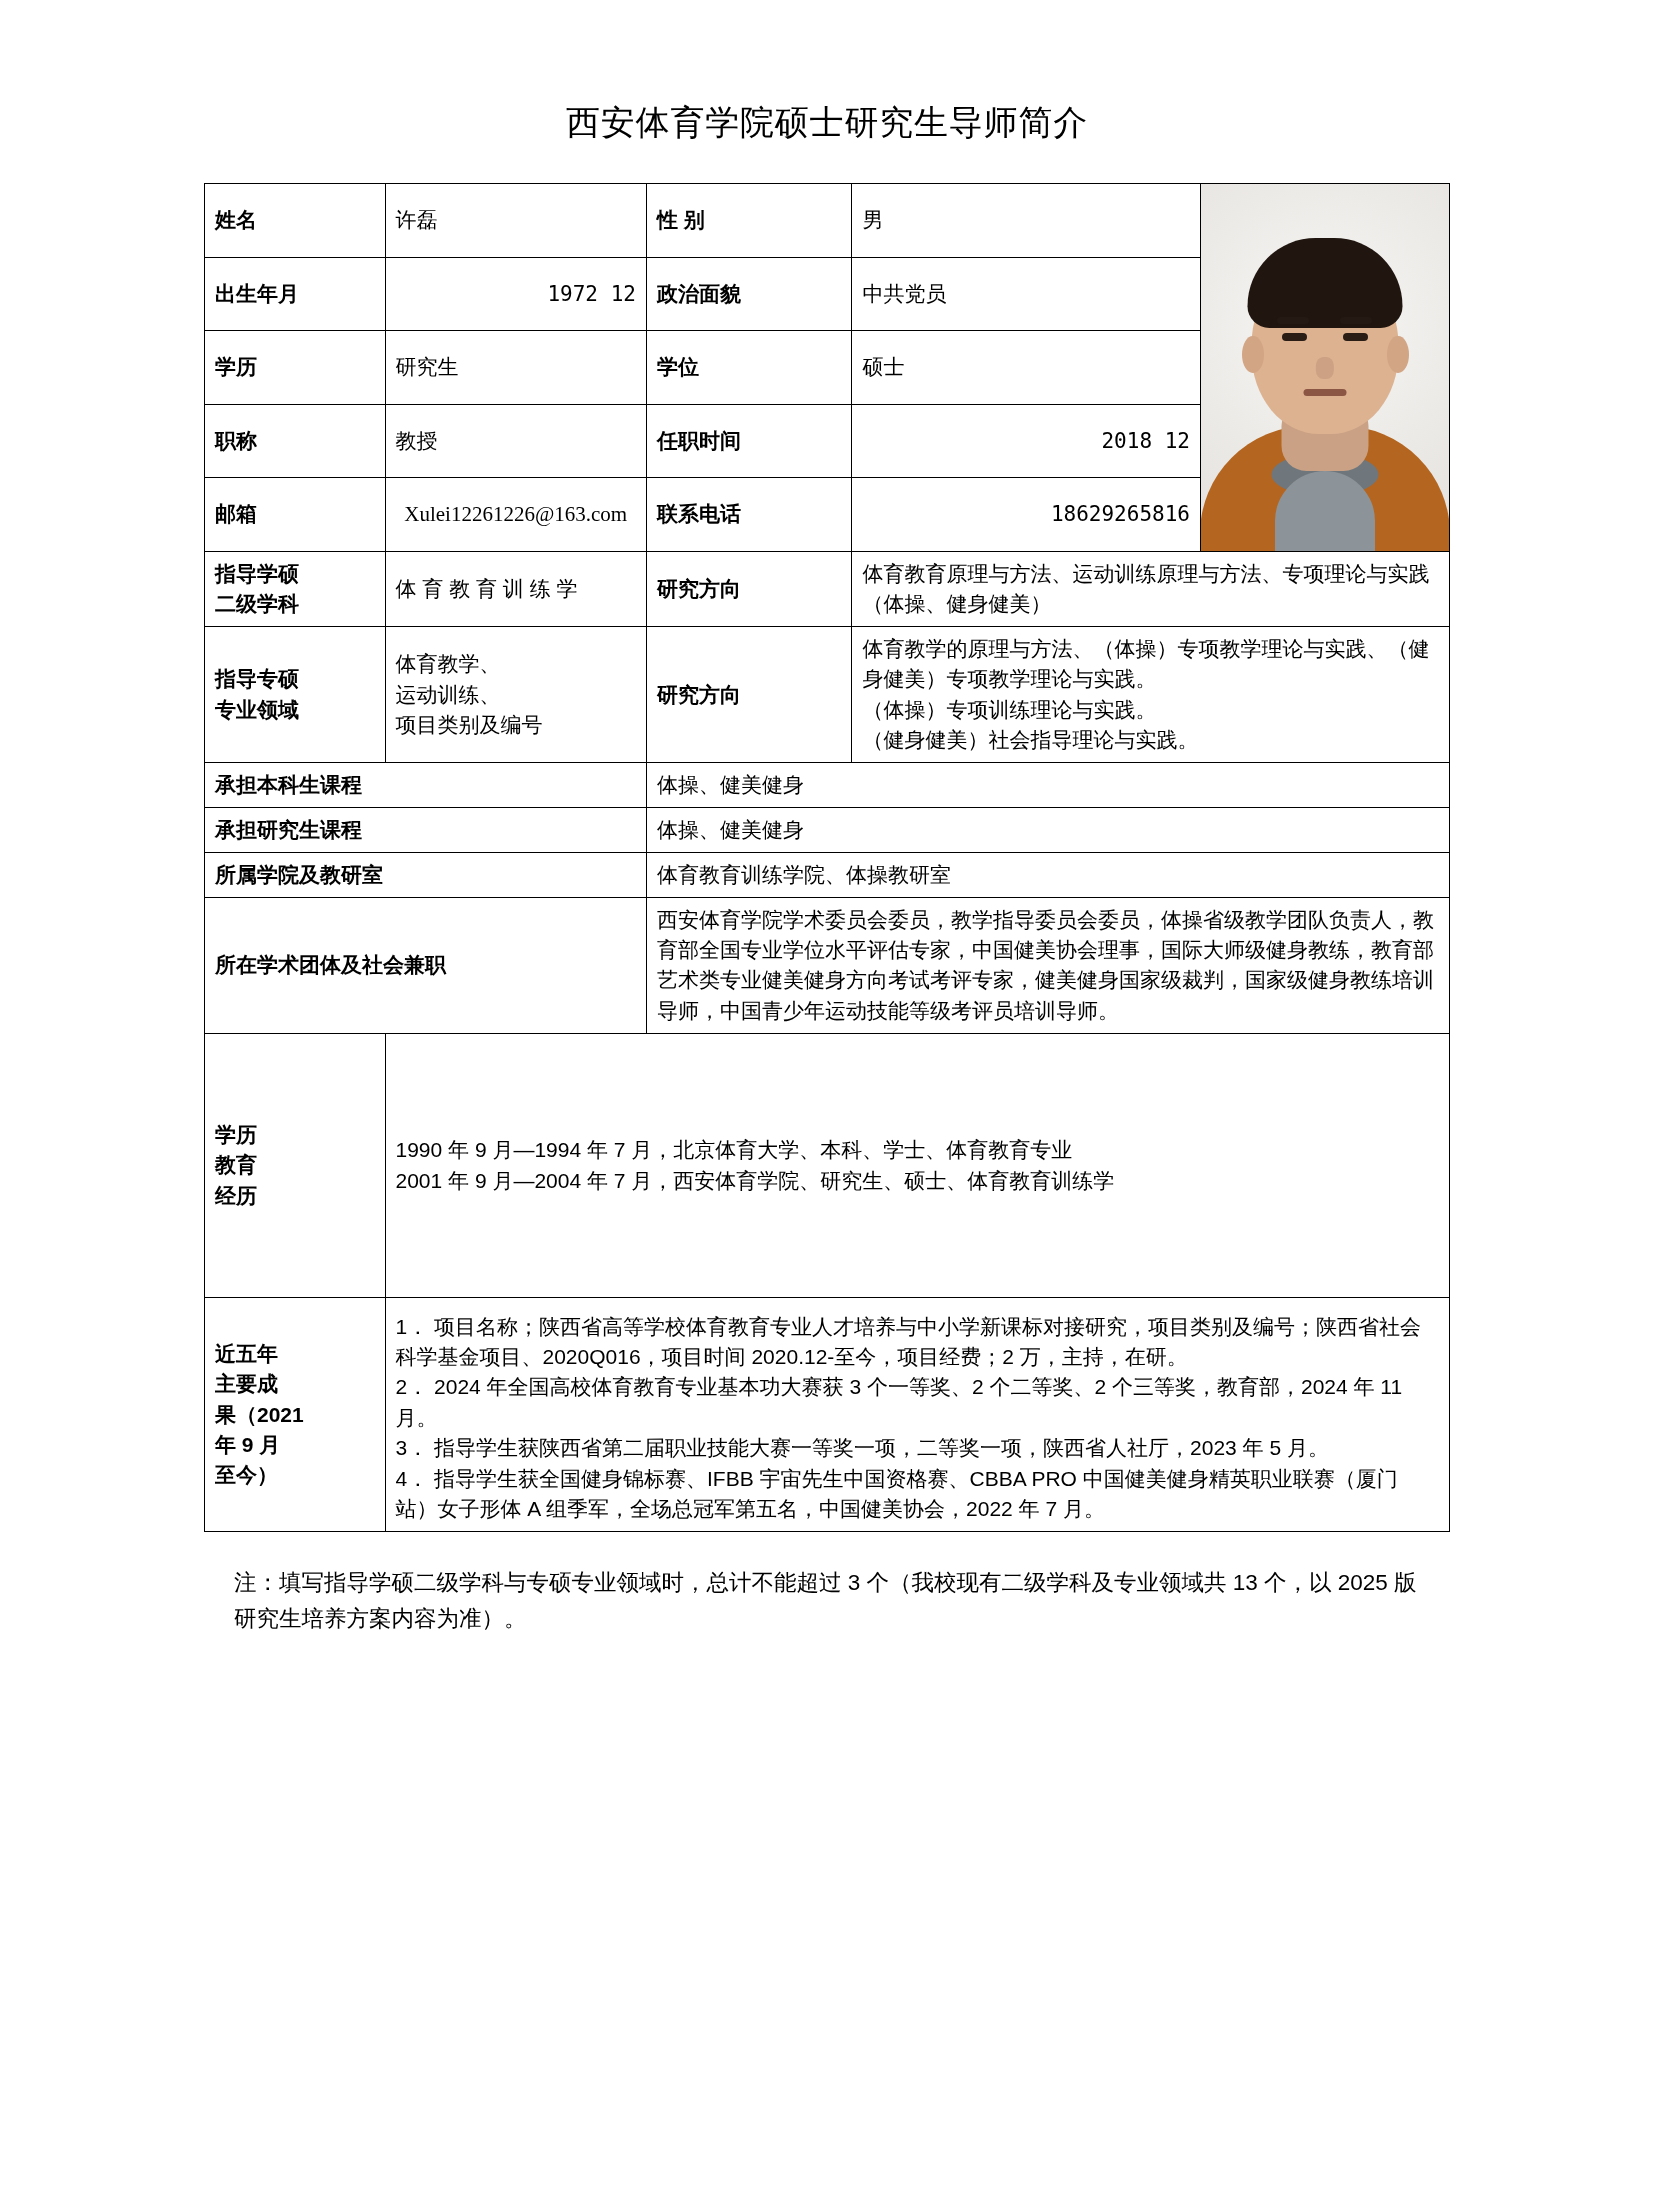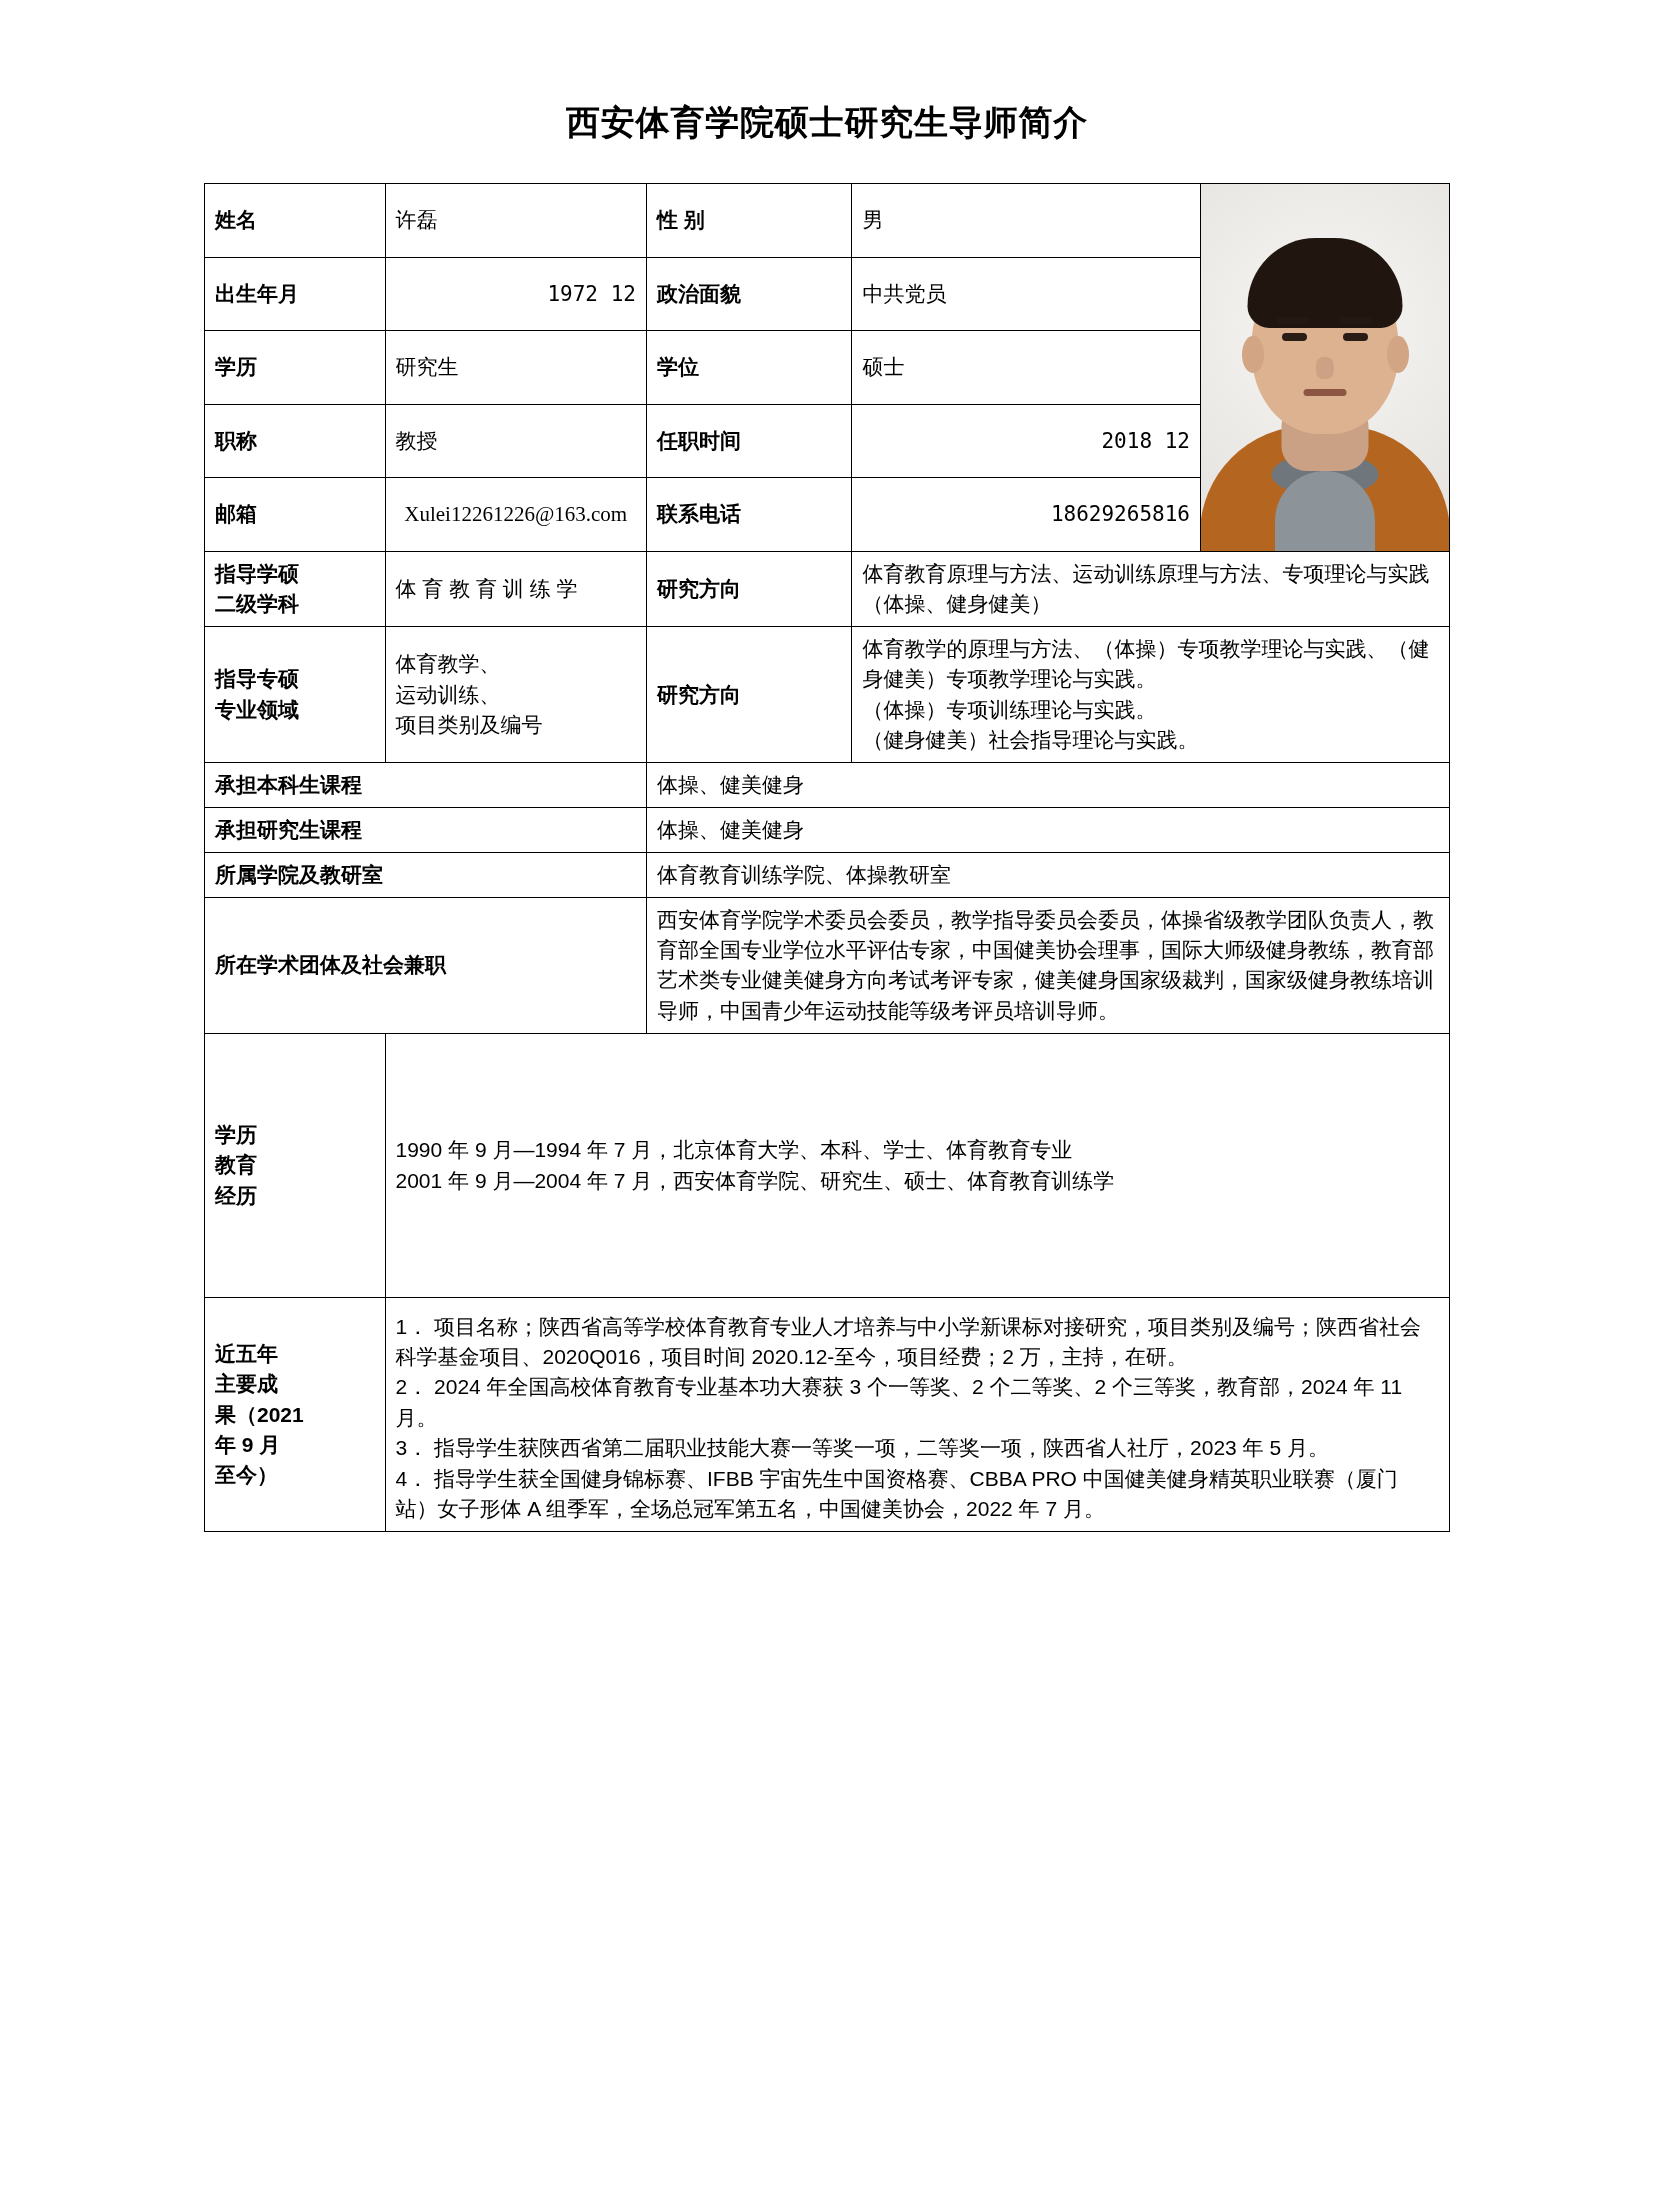--- a/index.html
+++ b/index.html
@@ -14,21 +14,21 @@
     -webkit-font-smoothing: antialiased;
   }
   .page {
     width: 1654px;
     box-sizing: border-box;
     padding: 100px 204px 50px 204px;
   }
   .doc-title {
     text-align: center;
     font-size: 34px;
-    font-weight: bold;
+    font-weight: normal;
     letter-spacing: 0.8px;
     margin: 0 0 37px 0;
   }
   .fill-date {
     text-align: right;
     font-size: 23px;
     margin: 0 21px 13.3px 0;
     letter-spacing: 0.4px;
   }
   table.main {
@@ -308,14 +308,15 @@
 年 9 月
 至今）</td>
         <td class="val-left" colspan="4" style="vertical-align:top; padding-top:13.3px">1． 项目名称；陕西省高等学校体育教育专业人才培养与中小学新课标对接研究，项目类别及编号；陕西省社会科学基金项目、2020Q016，项目时间 2020.12-至今，项目经费；2 万，主持，在研。
 2． 2024 年全国高校体育教育专业基本功大赛获 3 个一等奖、2 个二等奖、2 个三等奖，教育部，2024 年 11 月。
 3． 指导学生获陕西省第二届职业技能大赛一等奖一项，二等奖一项，陕西省人社厅，2023 年 5 月。
 4． 指导学生获全国健身锦标赛、IFBB 宇宙先生中国资格赛、CBBA PRO 中国健美健身精英职业联赛（厦门站）女子形体 A 组季军，全场总冠军第五名，中国健美协会，2022 年 7 月。</td>
       </tr>
     </tbody>
   </table>
 
+  <div class="note">注：填写指导学硕二级学科与专硕专业领域时，总计不能超过 3 个（我校现有二级学科及专业领域共 13 个，以 2025 版研究生培养方案内容为准）。</div>
 </div>
 
 
 </body></html>

